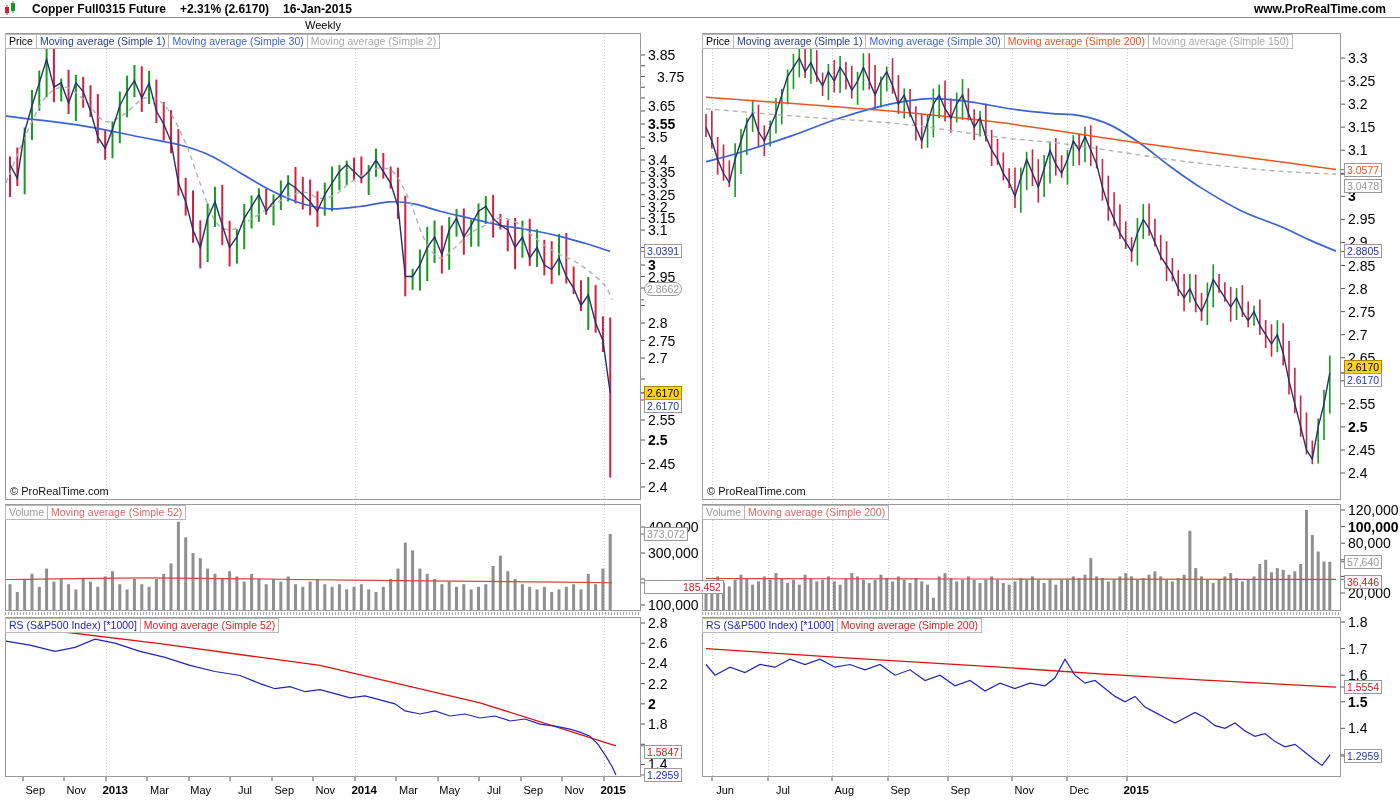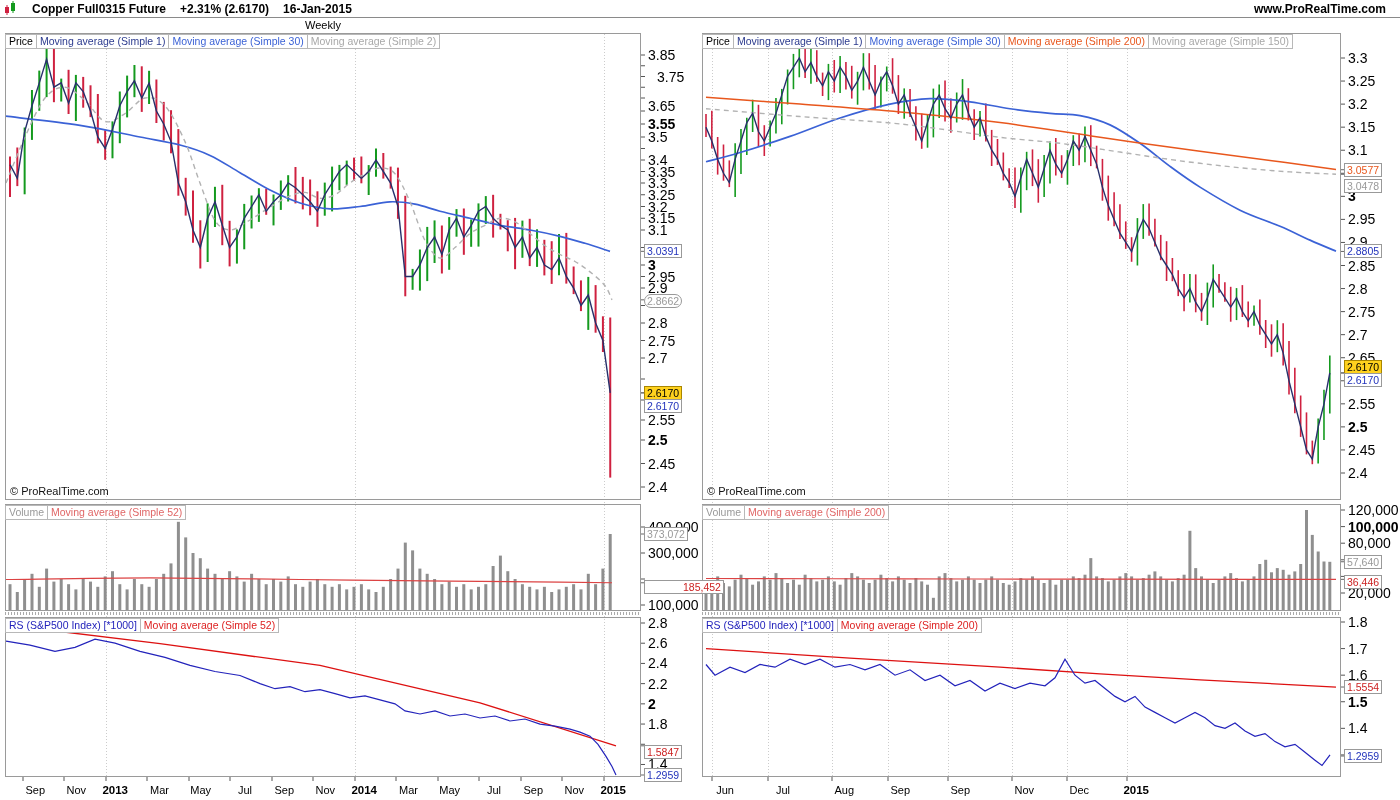--- a/index.html
+++ b/index.html
@@ -607,21 +607,21 @@
     <div class="axlbl" style="left: 648px; top: 270.5px;">2.95</div>
     <div class="axlbl" style="left: 648px; top: 282px;">2.9</div>
     <div class="axlbl" style="left: 648px; top: 317px;">2.8</div>
     <div class="axlbl" style="left: 648px; top: 334.5px;">2.75</div>
     <div class="axlbl" style="left: 648px; top: 352px;">2.7</div>
     <div class="axlbl" style="left: 648px; top: 414px;">2.55</div>
     <div class="axlbl b" style="left: 648px; top: 434px;">2.5</div>
     <div class="axlbl" style="left: 648px; top: 457.5px;">2.45</div>
     <div class="axlbl" style="left: 648px; top: 481px;">2.4</div>
     <div class="axbox bx-blue" style="left: 644px; top: 244.315px;">3.0391</div>
-    <div class="axbox bx-gray" style="left: 644px; top: 294px; border-radius: 7px;">2.8662</div>
+    <div class="axbox bx-gray" style="left: 644px; top: 282px; border-radius: 7px;">2.8662</div>
     <div class="axbox bx-gold" style="left: 644px; top: 385.86px;">2.6170</div>
     <div class="axbox bx-blue" style="left: 644px; top: 398.86px;">2.6170</div>
     <div class="legend" style="left: 6px; top: 34px;">
       <span style="color: rgb(0, 0, 0);">Price</span>
       <span style="color: rgb(43, 58, 142);">Moving average (Simple 1)</span>
       <span style="color: rgb(59, 98, 214);">Moving average (Simple 30)</span>
       <span style="color: rgb(168, 168, 168);">Moving average (Simple 2)</span>
     </div>
     <div class="axlbl" style="left: 648px; top: 521px;">400,000</div>
     <div class="axlbl" style="left: 648px; top: 547px;">300,000</div>

